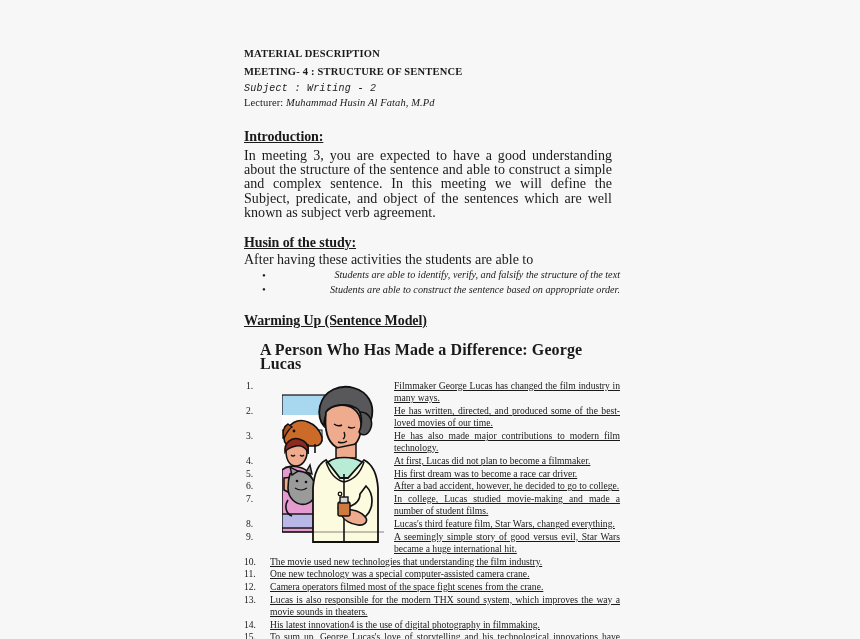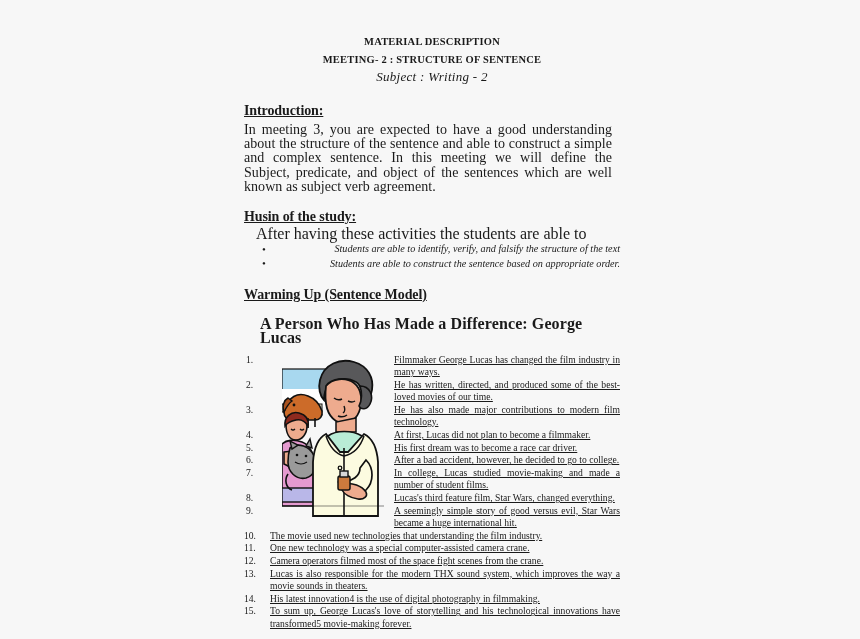--- a/index.html
+++ b/index.html
@@ -23,40 +23,41 @@
     background: #f7f7f7;
   }
   .content {
     position: absolute;
     left: 244px;
     top: 34px;
     width: 376px;
   }
 
   
-  .hdr { text-align: center; }
+  .hdr { text-align: left; margin-top: 12px; }
   .hdr-line1 {
     font-weight: bold;
     font-size: 10.5px;
     letter-spacing: .2px;
     line-height: 15px;
   }
   .hdr-line2 {
     font-weight: bold;
     font-size: 10.5px;
     letter-spacing: .2px;
     line-height: 15px;
     margin-top: 3px;
   }
   .hdr-line3 {
     font-style: italic;
-    font-size: 13px;
+    font-size: 10px;
     line-height: 14px;
     margin-top: 3px;
     letter-spacing: .3px;
+    font-family: Liberation Mono, monospace;
   }
   .hdr-line4 {
     font-size: 10.5px;
     line-height: 14px;
     letter-spacing: .1px;
   }
   .hdr-line4 em { font-style: italic; }
 
   
   h2.sec {
@@ -74,22 +75,22 @@
 
   p.body {
     margin: 4px 8px 0 0;
     font-size: 14px;
     line-height: 14.2px;
     text-align: justify;
     letter-spacing: .05px;
   }
 
   .after-line {
-    margin: 2px 0 0 12px;
-    font-size: 16px;
+    margin: 2px 0 0 0;
+    font-size: 14px;
     line-height: 14px;
   }
 
   ul.goals {
     margin: 1px 0 0 0;
     padding: 0 0 0 18px;
     list-style: none;
     text-align: right;
   }
   ul.goals li {
@@ -162,22 +163,25 @@
   .clearfix::after { content: ""; display: block; clear: both; }
 </style>
 </head>
 <body>
 
 <div class="page">
   <div class="content">
 
     <div class="hdr">
       <div class="hdr-line1">MATERIAL DESCRIPTION</div>
-      <div class="hdr-line2">MEETING- 2 : STRUCTURE OF SENTENCE</div>
+      <div class="hdr-line2">MEETING- 4 : STRUCTURE OF SENTENCE</div>
       <div class="hdr-line3">Subject : Writing - 2</div>
+      <div class="hdr-line4">
+        <span>Lecturer: </span><em>Muhammad Husin Al Fatah, M.Pd</em>
+      </div>
     </div>
 
     <div class="sp-intro"></div>
 
     <h2 class="sec">Introduction:</h2>
     <p class="body">In meeting 3, you are expected to have a good understanding about the structure of the sentence and able to construct a simple and complex sentence. In this meeting we will define the Subject, predicate, and object of the sentences which are well known as subject verb agreement.</p>
 
     <div class="sp-goal"></div>
 
     <h2 class="sec">Husin of the study:</h2>

